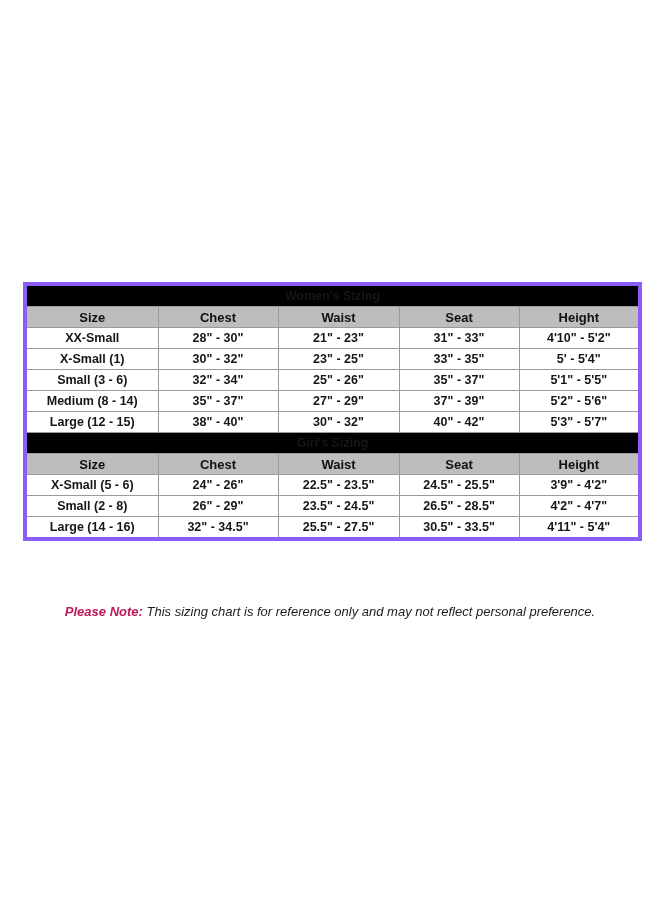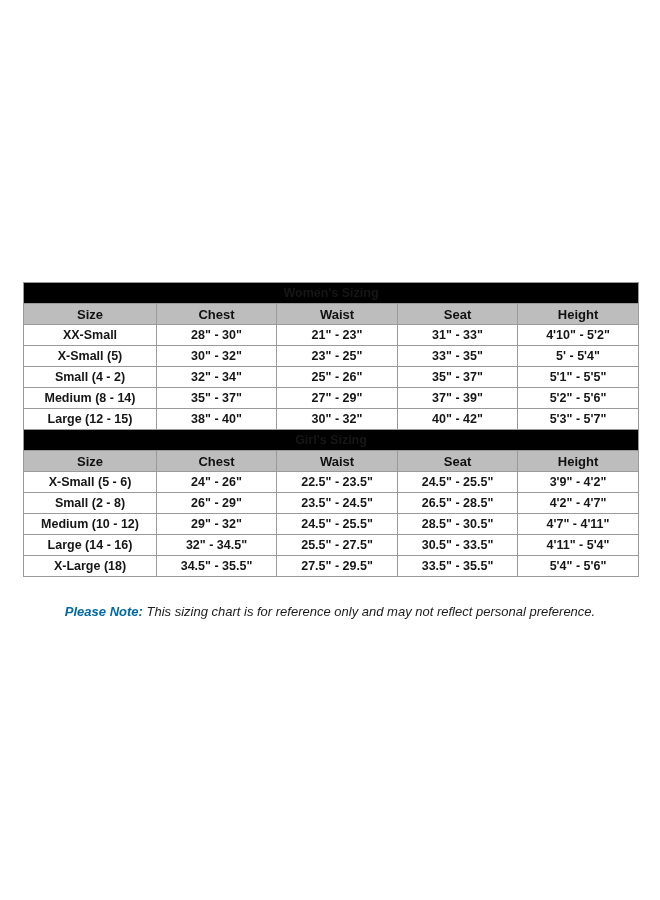--- a/index.html
+++ b/index.html
@@ -15,21 +15,21 @@
     background: #ffffff;
     overflow: hidden;
   }
   table.sizing-table {
     position: absolute;
     left: 23px;
     top: 282px;
     width: 615px;
     border-collapse: collapse;
     table-layout: fixed;
-    border: 1px solid #8b5cf6;
+    border: 4px solid #8b5cf6;
   }
   table.sizing-table td, table.sizing-table th {
     border: 1px solid #9a9a9a;
     height: 20px;
     padding: 0;
     text-align: center;
     vertical-align: middle;
     font-size: 12.5px;
     font-weight: bold;
     color: #161616;
@@ -91,28 +91,28 @@
           <th>Height</th>
         </tr>
         <tr>
           <td>XX-Small</td>
           <td>28" - 30"</td>
           <td>21" - 23"</td>
           <td>31" - 33"</td>
           <td>4'10" - 5'2"</td>
         </tr>
         <tr>
-          <td>X-Small (5)</td>
+          <td>X-Small (1)</td>
           <td>30" - 32"</td>
           <td>23" - 25"</td>
           <td>33" - 35"</td>
           <td>5' - 5'4"</td>
         </tr>
         <tr>
-          <td>Small (4 - 2)</td>
+          <td>Small (3 - 6)</td>
           <td>32" - 34"</td>
           <td>25" - 26"</td>
           <td>35" - 37"</td>
           <td>5'1" - 5'5"</td>
         </tr>
         <tr>
           <td>Medium (8 - 14)</td>
           <td>35" - 37"</td>
           <td>27" - 29"</td>
           <td>37" - 39"</td>
@@ -143,38 +143,24 @@
           <td>3'9" - 4'2"</td>
         </tr>
         <tr>
           <td>Small (2 - 8)</td>
           <td>26" - 29"</td>
           <td>23.5" - 24.5"</td>
           <td>26.5" - 28.5"</td>
           <td>4'2" - 4'7"</td>
         </tr>
         <tr>
-          <td>Medium (10 - 12)</td>
-          <td>29" - 32"</td>
-          <td>24.5" - 25.5"</td>
-          <td>28.5" - 30.5"</td>
-          <td>4'7" - 4'11"</td>
-        </tr>
-        <tr>
           <td>Large (14 - 16)</td>
           <td>32" - 34.5"</td>
           <td>25.5" - 27.5"</td>
           <td>30.5" - 33.5"</td>
           <td>4'11" - 5'4"</td>
         </tr>
-        <tr>
-          <td>X-Large (18)</td>
-          <td>34.5" - 35.5"</td>
-          <td>27.5" - 29.5"</td>
-          <td>33.5" - 35.5"</td>
-          <td>5'4" - 5'6"</td>
-        </tr>
       </tbody>
   </table>
 
-  <p class="note"><span class="note-label" style="color: #0369a1;">Please Note:</span><span> This sizing chart is for reference only and may not reflect personal preference.</span></p>
+  <p class="note"><span class="note-label" style="color: #be185d;">Please Note:</span><span> This sizing chart is for reference only and may not reflect personal preference.</span></p>
 
 </div>
 
 </body></html>

